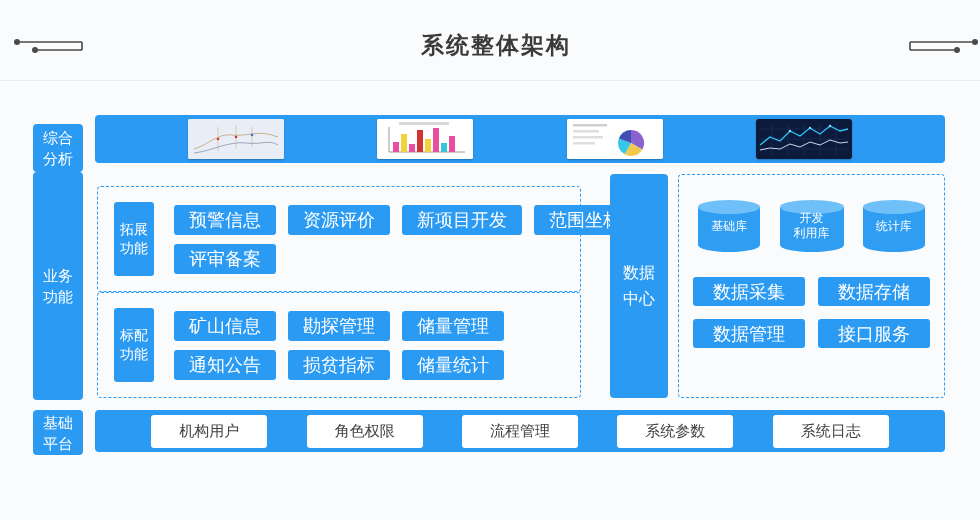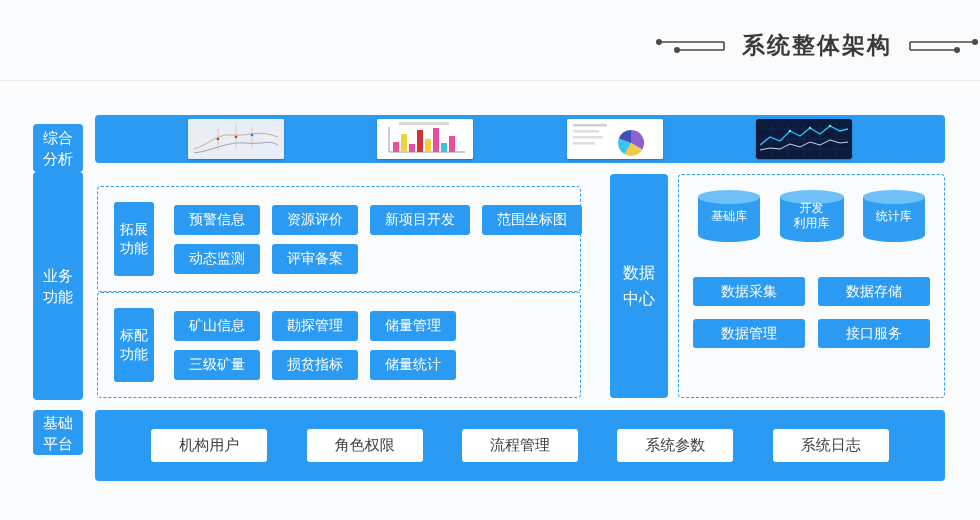--- a/index.html
+++ b/index.html
@@ -13,22 +13,22 @@
     height: 520px;
     margin: 0 auto;
     background: #fafbfc;
     overflow: hidden;
   }
 
   
   .header {
     position: absolute;
     top: 30px; left: 12px; right: 0;
-    display: flex; align-items: center; justify-content: flex-end;
-    gap: 14px;
+    display: flex; align-items: center; justify-content: space-between;
+    gap: 0;
   }
   .page-title {
     font-size: 23px;
     font-weight: 700;
     color: #3a3a3a;
     letter-spacing: 2px;
     margin: 0;
   }
   .title-divider {
     position: absolute;
@@ -102,21 +102,21 @@
     margin-left: 20px;
   }
   .btn-row { display: flex; gap: 12px; }
   .mod-btn {
     height: 30px;
     padding: 0 15px;
     background: #2b9af3;
     color: #fff;
     border: none;
     border-radius: 3px;
-    font-size: 14px;
+    font-size: 18px;
     font-family: inherit;
     display: inline-flex; align-items: center; justify-content: center;
     cursor: pointer;
     white-space: nowrap;
   }
   .data-center {
     position: absolute;
     left: 610px; top: 174px;
     width: 58px; height: 224px;
     background: #2b9af3;
@@ -130,21 +130,21 @@
   }
   .data-zone {
     position: absolute;
     left: 678px; top: 174px;
     width: 267px; height: 224px;
     border: 1px dashed #2b9af3;
     border-radius: 4px;
     box-sizing: border-box;
   }
   .cyl-row {
-    display: flex; justify-content: space-evenly; 
+    display: flex; justify-content: space-evenly; align-items: center;
     margin-top: 22px;
     height: 58px;
   }
   .cyl {
     position: relative;
     width: 62px; height: 38px;
     background: #2e9df2;
     color: #fff;
     font-size: 12px;
     line-height: 1.25;
@@ -175,21 +175,21 @@
     grid-template-columns: 1fr 1fr;
     gap: 13px;
     margin: 22px 14px 0;
   }
   .data-btns .mod-btn { height: 29px; padding: 0; }
 
   
   .band-platform {
     position: absolute;
     left: 95px; top: 410px;
-    width: 850px; height: 71px;
+    width: 850px; height: 42px;
     background: #2b9af3;
     border-radius: 4px;
     display: flex; align-items: center; justify-content: space-evenly;
     padding: 0 17px;
     box-sizing: border-box;
   }
   .plat-btn {
     width: 116px; height: 33px;
     background: #fff;
     color: #404040;
@@ -288,37 +288,36 @@
     <div class="group-label">拓展
 功能</div>
     <div class="group-rows">
       <div class="btn-row">
         <button class="mod-btn">预警信息</button>
         <button class="mod-btn">资源评价</button>
         <button class="mod-btn">新项目开发</button>
         <button class="mod-btn">范围坐标图</button>
       </div>
       <div class="btn-row">
-        <button class="mod-btn">动态监测</button>
         <button class="mod-btn">评审备案</button>
       </div>
     </div>
   </div>
 
   <div class="group group-standard">
     <div class="group-label">标配
 功能</div>
     <div class="group-rows">
       <div class="btn-row">
         <button class="mod-btn">矿山信息</button>
         <button class="mod-btn">勘探管理</button>
         <button class="mod-btn">储量管理</button>
       </div>
       <div class="btn-row">
-        <button class="mod-btn">三级矿量</button>
+        <button class="mod-btn">通知公告</button>
         <button class="mod-btn">损贫指标</button>
         <button class="mod-btn">储量统计</button>
       </div>
     </div>
   </div>
 
   <div class="data-center">数据
 中心</div>
 
   <div class="data-zone">

